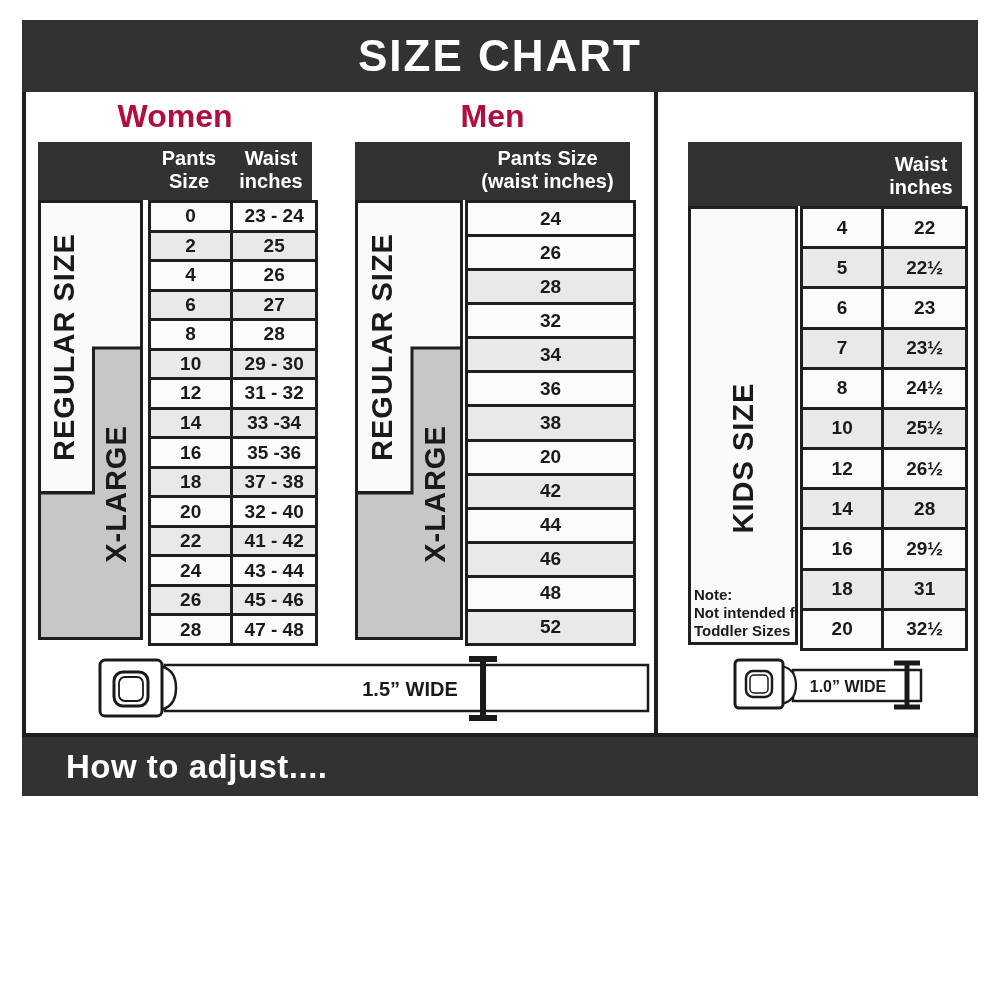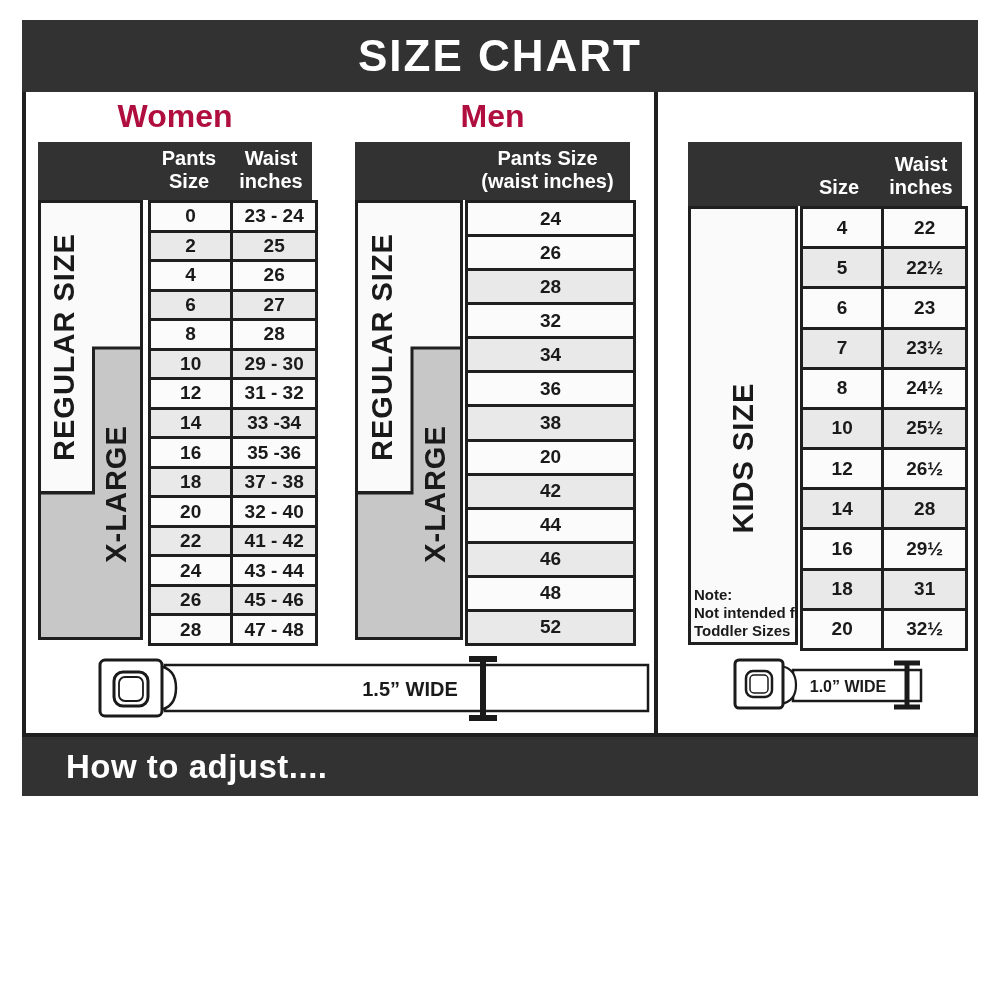--- a/index.html
+++ b/index.html
@@ -235,23 +235,20 @@
 
 
     <div class="trow one">
       <div class="cell">52</div>
     </div>
   </div>
   </div>
 
   <div class="tgroup abs" id="kTable">
     <div class="thead" style="width:274px;height:64px;">
-      <div class="hcell" style="left:112px;top:0;width:78px;height:64px;">
-        <span>Size</span>
-      </div>
       <div class="hcell" style="left:192px;top:0;width:82px;height:64px;">
         <span>Waist</span>
         <span>inches</span>
       </div>
     </div>
     <svg class="abs" style="left:0;top:64px;" width="110" height="439" viewBox="0 0 110 439">
       <rect x="1.5" y="1.5" width="107" height="436" fill="#fafafa" stroke="#1f1f1f" stroke-width="3"></rect>
       <text class="vlabel" transform="translate(57 252) rotate(-90)" text-anchor="middle" dominant-baseline="middle">KIDS SIZE</text>
       <text class="notetxt" x="6" y="394">Note:</text>
       <text class="notetxt" x="6" y="412">Not intended for</text>

